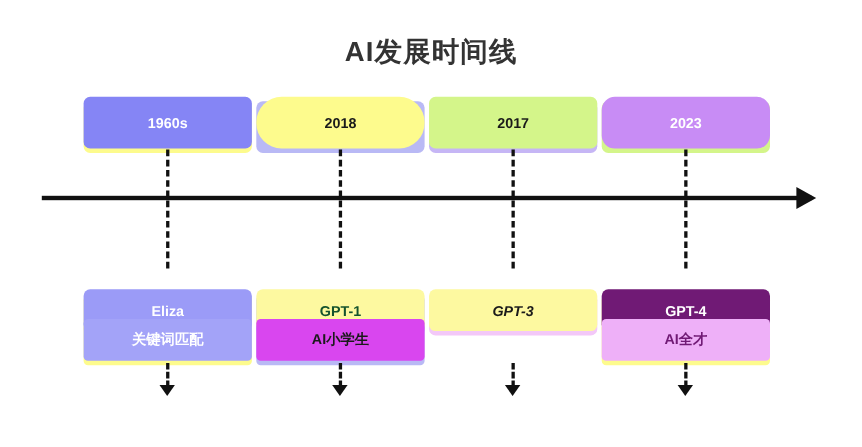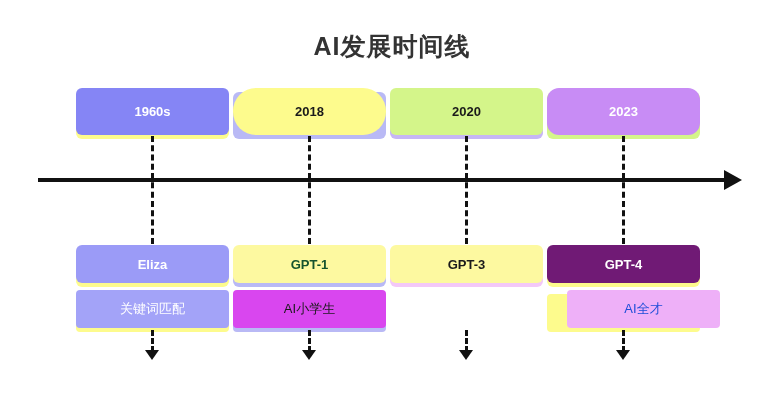--- a/index.html
+++ b/index.html
@@ -88,26 +88,26 @@
     display: flex;
     align-items: center;
     justify-content: center;
     font-size: 13px;
     font-weight: bold;
     border-radius: 6px;
   }
 
   
   .row-era   { top: 88px;  height: 47px; }
-  .row-model { top: 245px; height: 38px; }
+  .row-model { top: 263px; height: 38px; }
   .row-desc  { top: 290px; height: 38px; }
 
   .row-era .box   { font-size: 13px; }
   .row-model .box { font-size: 13px; }
-  .row-desc .box  { font-size: 13px; font-weight: normal; }
+  .row-desc .box  { font-size: 13px; font-weight: bold; }
 
   .row-desc .box, .row-desc .under-strip { border-radius: 4px; }
 
   
   .dash {
     position: absolute;
     width: 0;
     border-left: 3px dashed #111111;
   }
   .dash-upper { left: 75px; top: 136px; height: 108px; }
@@ -178,27 +178,27 @@
       </div>
     </div>
     <div class="dash dash-lower"></div>
     <div class="dash-head"></div>
   </div>
 
   <div class="column col-2">
     <div class="box-wrap row-era">
       <div class="under-strip" style="background: rgb(198, 182, 245);"></div>
       <div class="box" style="background: rgb(212, 245, 138); color: rgb(26, 26, 26);">
-        <span>2020</span>
+        <span>2017</span>
       </div>
     </div>
     <div class="dash dash-upper"></div>
     <div class="box-wrap row-model">
       <div class="under-strip" style="background: rgb(243, 200, 248);"></div>
-      <div class="box" style="background: rgb(253, 249, 160); color: rgb(26, 26, 26);">
+      <div class="box" style="background: rgb(253, 249, 160); color: rgb(26, 26, 26); font-style: italic;">
         <span>GPT-3</span>
       </div>
     </div>
     <div class="dash dash-lower"></div>
     <div class="dash-head"></div>
   </div>
 
   <div class="column col-3">
     <div class="box-wrap row-era">
       <div class="under-strip" style="background: rgb(212, 245, 138);"></div>
@@ -208,21 +208,21 @@
     </div>
     <div class="dash dash-upper"></div>
     <div class="box-wrap row-model">
       <div class="under-strip" style="background: rgb(253, 251, 141);"></div>
       <div class="box" style="background: #701a75; color: rgb(255, 255, 255);">
         <span>GPT-4</span>
       </div>
     </div>
     <div class="box-wrap row-desc">
       <div class="under-strip" style="background: rgb(253, 251, 141);"></div>
-      <div class="box" style="background: rgb(238, 176, 248); color: #1d4ed8; margin-left: 20px;">
+      <div class="box" style="background: rgb(238, 176, 248); color: #701a75;">
         <span>AI全才</span>
       </div>
     </div>
     <div class="dash dash-lower"></div>
     <div class="dash-head"></div>
   </div>
 
 </div>
 
 </body></html>

